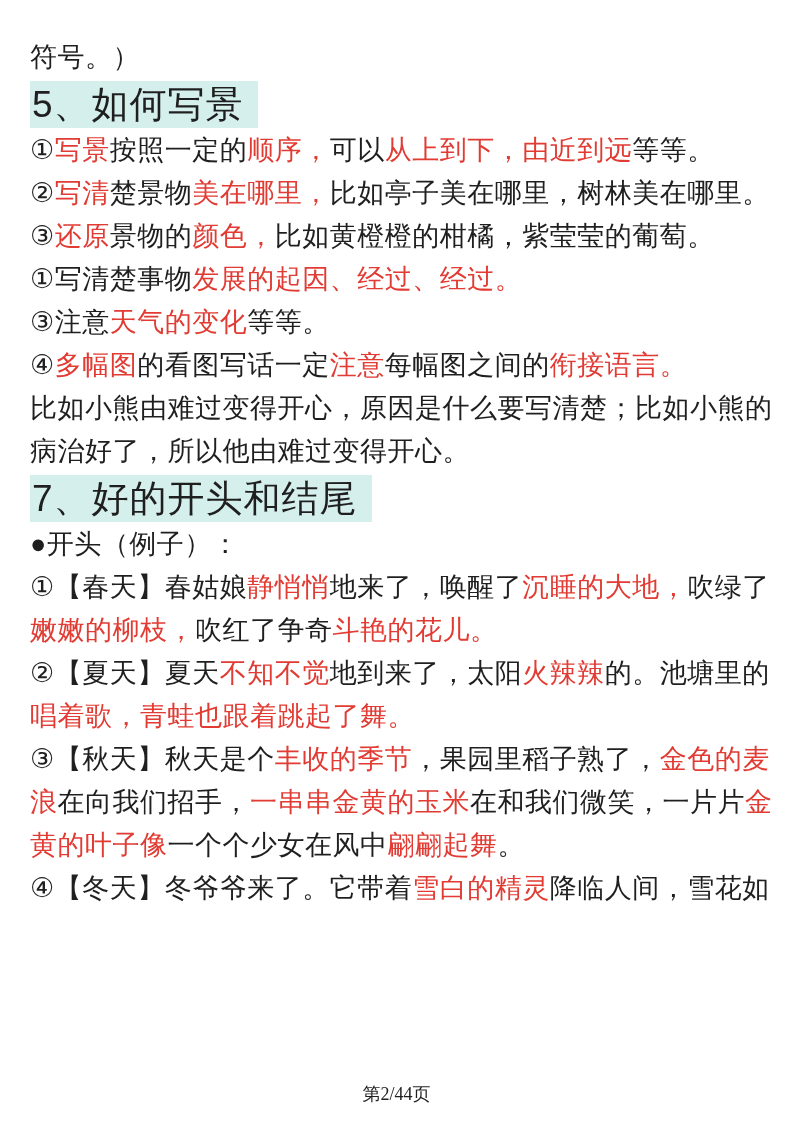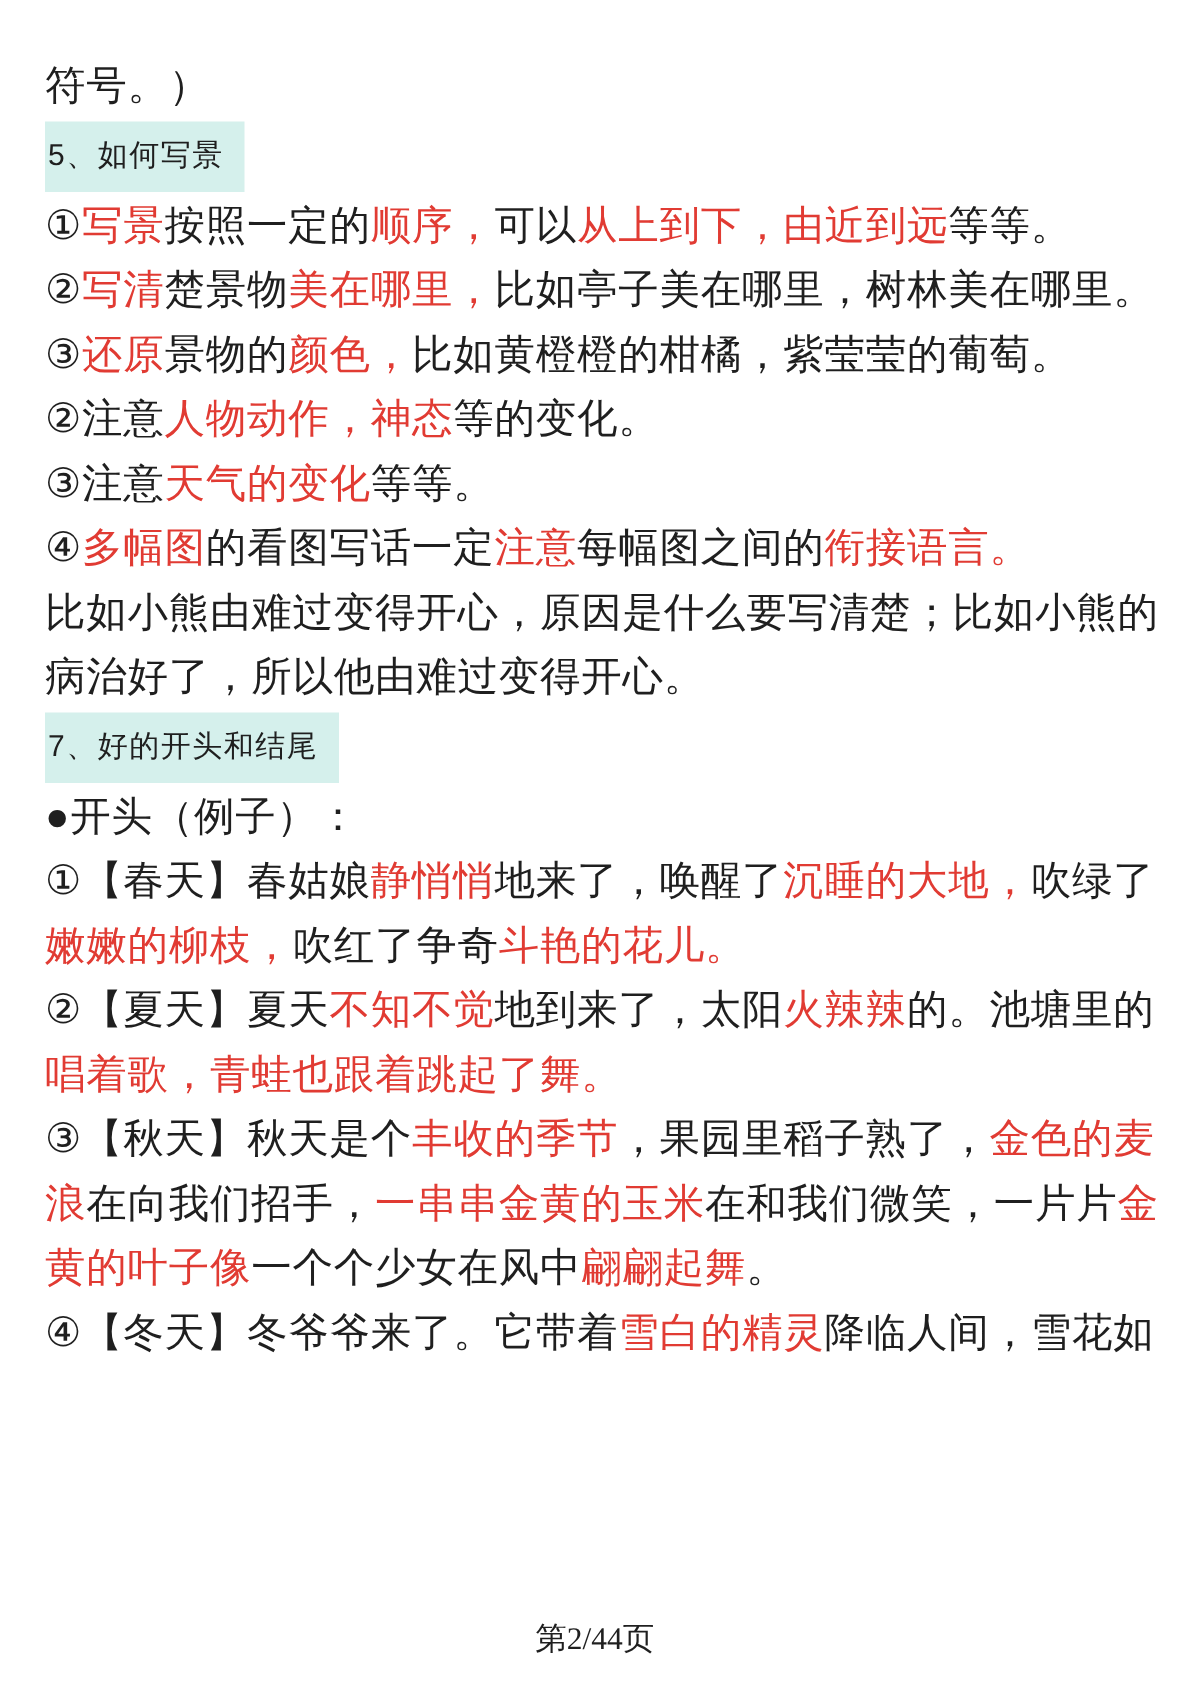--- a/index.html
+++ b/index.html
@@ -20,49 +20,49 @@
     white-space:nowrap;
     letter-spacing:0.5px;
   }
   .heading-line {
     height:50px;
     display:flex;
     align-items:center;
   }
   .heading-highlight {
     background:var(--hl,#d5f0ec);
-    font-size:20px;
+    font-size:37px;
     line-height:47px;
     padding:0 14px 0 2px;
     letter-spacing:1px;
   }
   .seg-black { color:var(--ink,#1f1f1f); }
   .seg-red   { color:var(--red,#e13b33); }
   .footer {
     position:absolute;
     left:0; right:0; bottom:16px;
     text-align:center;
     font-family:"Liberation Serif","DejaVu Serif",serif;
-    font-size:21px;
+    font-size:18px;
     color:var(--ink,#1f1f1f);
   }
 </style>
 </head>
 <body>
 
 <div class="page" style="background: rgb(255, 255, 255);">
   <div class="doc-body" id="doc-body">
       <div class="line"><span class="seg-black">符号。）</span></div>
       <div class="line heading-line">
         <span class="heading-highlight"><span class="seg-black">5、如何写景</span></span>
       </div>
       <div class="line"><span class="seg-black">①</span><span class="seg-red">写景</span><span class="seg-black">按照一定的</span><span class="seg-red">顺序，</span><span class="seg-black">可以</span><span class="seg-red">从上到下，由近到远</span><span class="seg-black">等等。</span></div>
       <div class="line"><span class="seg-black">②</span><span class="seg-red">写清</span><span class="seg-black">楚景物</span><span class="seg-red">美在哪里，</span><span class="seg-black">比如亭子美在哪里，树林美在哪里。</span></div>
       <div class="line"><span class="seg-black">③</span><span class="seg-red">还原</span><span class="seg-black">景物的</span><span class="seg-red">颜色，</span><span class="seg-black">比如黄橙橙的柑橘，紫莹莹的葡萄。</span></div>
-      <div class="line"><span class="seg-black">②注意</span><span class="seg-red">人物动作，神态</span><span class="seg-black">等的变化。</span></div>
+      <div class="line"><span class="seg-black">①写清楚事物</span><span class="seg-red">发展的起因、经过、经过。</span></div>
       <div class="line"><span class="seg-black">③注意</span><span class="seg-red">天气的变化</span><span class="seg-black">等等。</span></div>
       <div class="line"><span class="seg-black">④</span><span class="seg-red">多幅图</span><span class="seg-black">的看图写话一定</span><span class="seg-red">注意</span><span class="seg-black">每幅图之间的</span><span class="seg-red">衔接语言。</span></div>
       <div class="line"><span class="seg-black">比如小熊由难过变得开心，原因是什么要写清楚；比如小熊的</span></div>
       <div class="line"><span class="seg-black">病治好了，所以他由难过变得开心。</span></div>
       <div class="line heading-line">
         <span class="heading-highlight"><span class="seg-black">7、好的开头和结尾</span></span>
       </div>
       <div class="line"><span class="seg-black">●开头（例子）：</span></div>
       <div class="line"><span class="seg-black">①【春天】春姑娘</span><span class="seg-red">静悄悄</span><span class="seg-black">地来了，唤醒了</span><span class="seg-red">沉睡的大地，</span><span class="seg-black">吹绿了</span></div>
       <div class="line"><span class="seg-red">嫩嫩的柳枝，</span><span class="seg-black">吹红了争奇</span><span class="seg-red">斗艳的花儿。</span></div>

